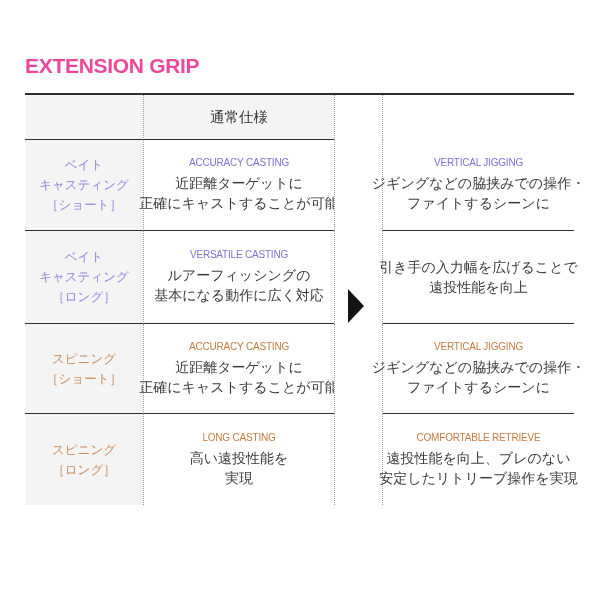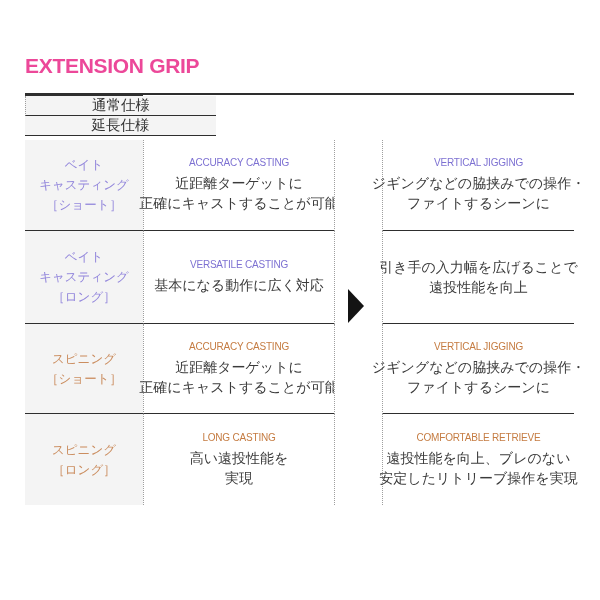--- a/index.html
+++ b/index.html
@@ -15,21 +15,21 @@
     position:absolute;left:25px;top:93px;width:549px;
     border-top:2px solid var(--line);
   }
   .row{display:flex;}
   .cell{box-sizing:border-box;}
   .c-label{width:118px;background:var(--cell_bg);}
   .c-mid{width:191px;border-left:1px dotted var(--dotted);}
   .c-gap{width:49px;border-left:1px dotted var(--dotted);border-right:1px dotted var(--dotted);background:#ffffff;}
   .c-right{width:191px;}
   .hb{border-bottom:1px solid var(--line);}
-  .r-h{height:45px;flex-direction:column;}
+  .r-h{height:45px;}
   .r-1{height:91px;}
   .r-2{height:93px;}
   .r-3{height:90px;}
   .r-4{height:91px;}
   .header-row .c-mid,.header-row .c-right{background:var(--cell_bg);}
   .header-cell{display:flex;align-items:center;justify-content:center;
     font-size:14.5px;color:var(--header_text);}
   .content{display:flex;flex-direction:column;justify-content:center;align-items:center;text-align:center;}
   .heading{font-size:10px;font-weight:normal;letter-spacing:-0.2px;margin-bottom:5px;white-space:nowrap;}
   .jline{font-size:14px;line-height:20px;color:var(--body_text);white-space:nowrap;}
@@ -52,23 +52,20 @@
   <div class="title">EXTENSION GRIP</div>
 
   <div class="spec-table">
 
     <div class="row r-h header-row">
       <div class="cell c-label hb"></div>
       <div class="cell c-mid hb header-cell">
         <span>通常仕様</span>
       </div>
       <div class="cell c-gap"></div>
-      <div class="cell c-right hb header-cell">
-        <span>延長仕様</span>
-      </div>
     </div>
 
     <div class="row r-1 theme-purple">
       <div class="cell c-label hb content">
         <div class="label-line">ベイト</div>
         <div class="label-line">キャスティング</div>
         <div class="label-line">［ショート］</div>
       </div>
       <div class="cell c-mid hb content">
         <div class="heading">ACCURACY CASTING</div>
@@ -84,20 +81,21 @@
     </div>
 
     <div class="row r-2 theme-purple">
       <div class="cell c-label hb content">
         <div class="label-line">ベイト</div>
         <div class="label-line">キャスティング</div>
         <div class="label-line">［ロング］</div>
       </div>
       <div class="cell c-mid hb content">
         <div class="heading">VERSATILE CASTING</div>
+        <div class="jline">ルアーフィッシングの</div>
         <div class="jline">基本になる動作に広く対応</div>
       </div>
       <div class="cell c-gap"></div>
       <div class="cell c-right hb content">
         <div class="jline">引き手の入力幅を広げることで</div>
         <div class="jline">遠投性能を向上</div>
       </div>
     </div>
 
     <div class="row r-3 theme-orange">

